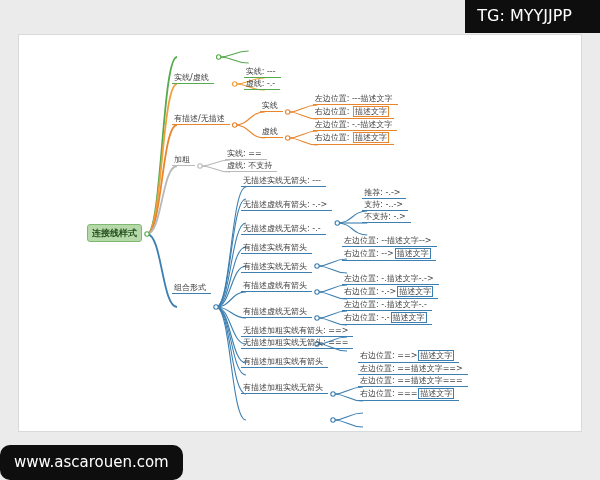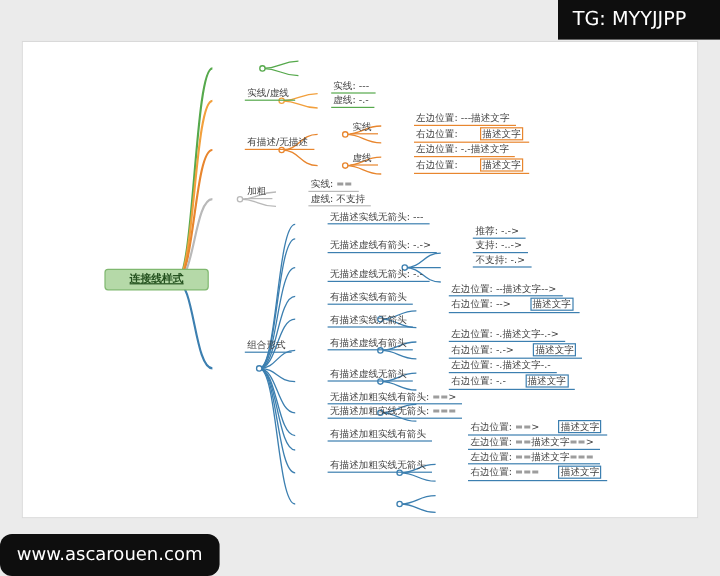--- a/index.html
+++ b/index.html
@@ -10,23 +10,23 @@
             background:#ffffff; border:1px solid #d9d9d9; overflow:hidden; }
   #links { position:absolute; left:0; top:0; pointer-events:none; }
   #tree  { position:absolute; left:68px; top:1px; bottom:1px; display:flex; align-items:center; }
   .row { display:flex; align-items:center; }
   .children { display:flex; flex-direction:column; margin-left:30px; }
   .children > .row { margin:0; }
   .children.top > .row { margin:1.5px 0; }
   .node { position:relative; white-space:nowrap; font-size:8px; line-height:9px; color:#3f3f3f;
           padding:1px 5px 1px 2px; border-bottom:1.4px solid var(--c,#999); cursor:pointer; }
   .node .txt { letter-spacing:0; }
-  .node.root { border:1px solid #7fb86f; border-radius:3px; padding:3px 20px; font-size:9px;
-               line-height:10px; color:#24511f; font-weight:bold;text-decoration:underline; }
-  .tag { display:inline-block; border:1px solid var(--c,#c8913f); padding:0 1px; margin-left:16px;
+  .node.root { border:1px solid #7fb86f; border-radius:3px; padding:3px 4px; font-size:9px;
+               line-height:10px; color:#24511f; font-weight:bold; }
+  .tag { display:inline-block; border:1px solid var(--c,#c8913f); padding:0 1px; margin-left:1px;
          font-size:8px; line-height:9px; }
   .badge-top { position:absolute; top:0; right:0; background:#0e0e0e; color:#ffffff;
                font-size:16px; line-height:1; padding:8px 28px 9px 12px; }
   .badge-bottom { position:absolute; bottom:0; left:0; background:#0e0e0e; color:#ffffff;
                   font-size:15px; line-height:1; padding:10px 14px;border-radius:10px; }
 </style>
 </head>
 <body>
 
 <div class="page">

